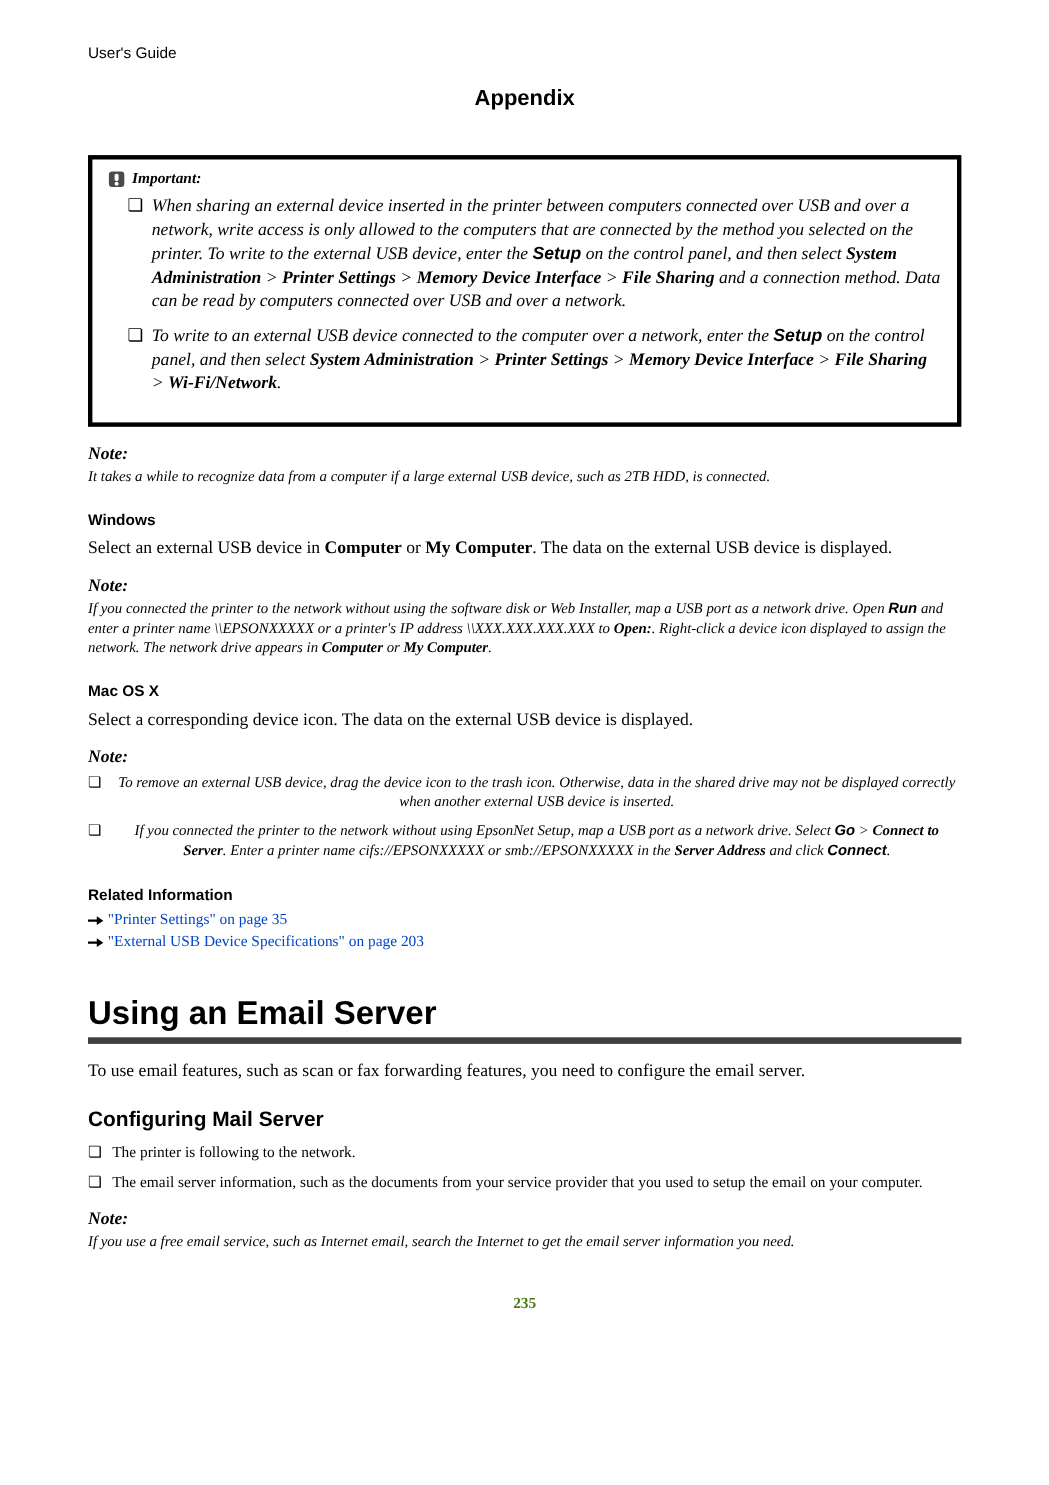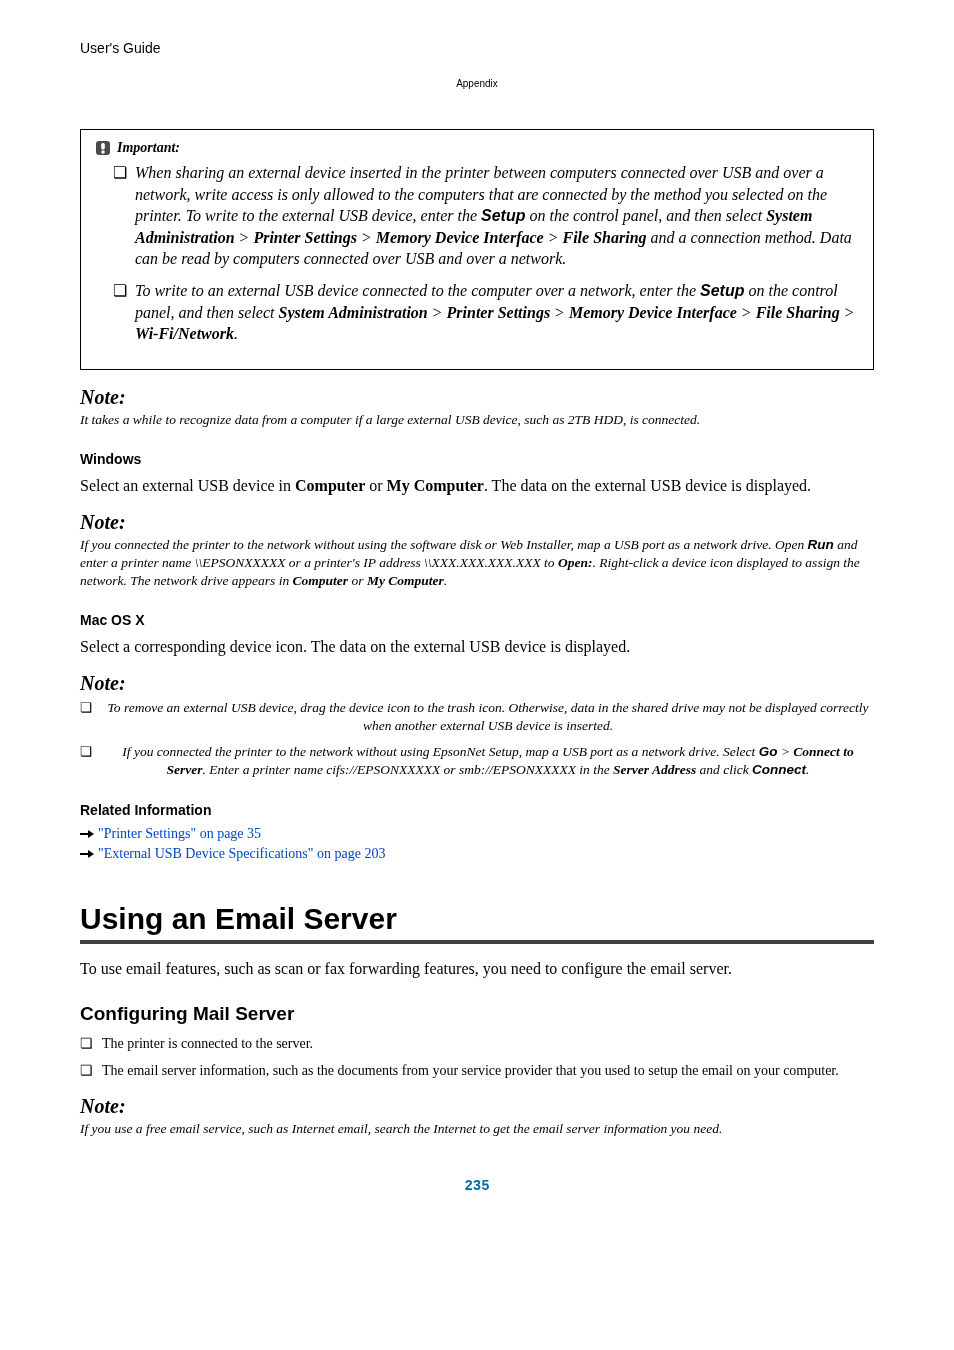--- a/index.html
+++ b/index.html
@@ -14,27 +14,27 @@
     padding: 40px 80px 40px 80px;
   }
   .header-breadcrumb {
     font-family: Arial, Helvetica, sans-serif;
     font-size: 14px;
     color: #000000;
     margin-bottom: 22px;
   }
   .section-label {
     font-family: Arial, Helvetica, sans-serif;
-    font-weight: normal;
+    font-weight: bold;
     text-align: center;
-    font-size: 10px;
+    font-size: 20px;
     margin-bottom: 40px;
   }
   .important-box {
-    border: 1px solid #000000;
+    border: 4px solid #000000;
     padding: 10px 14px 14px 14px;
     margin-bottom: 16px;
   }
   .important-header {
     display: flex;
     align-items: center;
     margin-bottom: 6px;
   }
   .important-icon {
     width: 16px;
@@ -63,21 +63,21 @@
   .bullet-ul > li::before {
     content: "❏";
     position: absolute;
     left: -22px;
     top: 0;
     font-style: normal;
   }
   .note-label {
     font-weight: bold;
     font-style: italic;
-    font-size: 20px;
+    font-size: 16px;
     margin-top: 14px;
     margin-bottom: 2px;
   }
   .note-body {
     font-style: italic;
     font-size: 13.5px;
     line-height: 1.35;
     margin-top: 0;
     margin-bottom: 14px;
   }
@@ -129,21 +129,21 @@
   .link-text {
     color: #0046c5;
     font-family: "Minion Pro", "Times New Roman", serif;
     font-size: 14px;
     text-decoration: none;
   }
   .h1 {
     font-family: Arial, Helvetica, sans-serif;
     font-weight: bold;
     font-size: 30px;
-    border-bottom: 4px solid #404040;
+    border-bottom: 6px solid #404040;
     padding-bottom: 4px;
     margin-top: 40px;
     margin-bottom: 14px;
   }
   .h2 {
     font-family: Arial, Helvetica, sans-serif;
     font-weight: bold;
     font-size: 19px;
     margin-top: 24px;
     margin-bottom: 10px;
@@ -161,23 +161,23 @@
     font-family: "Minion Pro", "Times New Roman", serif;
   }
   .plain-ul > li::before {
     content: "❏";
     position: absolute;
     left: -22px;
     top: 0;
   }
   .page-number {
     text-align: center;
-    font-family: Liberation Mono, monospace;
-    font-weight: bold;
-    color: #0369a1;
+    font-family: Liberation Serif, serif;
+    font-weight: bold;
+    color: #4d7c0f;
     font-size: 14px;
     margin-top: 40px;
   }
   .ibold { font-weight: bold; font-style: italic; }
   .iboldsans { font-weight: bold; font-style: italic; font-family: Arial, Helvetica, sans-serif; }
   .bold { font-weight: bold; }
 </style>
 </head>
 <body>
 
@@ -239,21 +239,21 @@
         <path d="M0 5 H8 V2 L14 6 L8 10 V7 H0 Z" fill="#000"></path>
       </svg>
     <a class="link-text">"External USB Device Specifications" on page 203</a>
   </div>
 
   <div class="h1">Using an Email Server</div>
   <p class="body-text">To use email features, such as scan or fax forwarding features, you need to configure the email server.</p>
 
   <div class="h2">Configuring Mail Server</div>
   <ul class="plain-ul">
-    <li>The printer is connected to the server.</li>
+    <li>The printer is following to the network.</li>
     <li>The email server information, such as the documents from your service provider that you used to setup the email on your computer.</li>
   </ul>
   <div class="note-label">Note:</div>
   <p class="note-body">If you use a free email service, such as Internet email, search the Internet to get the email server information you need.</p>
 
   <div class="page-number">235</div>
 
 </div>
 
 </body></html>

